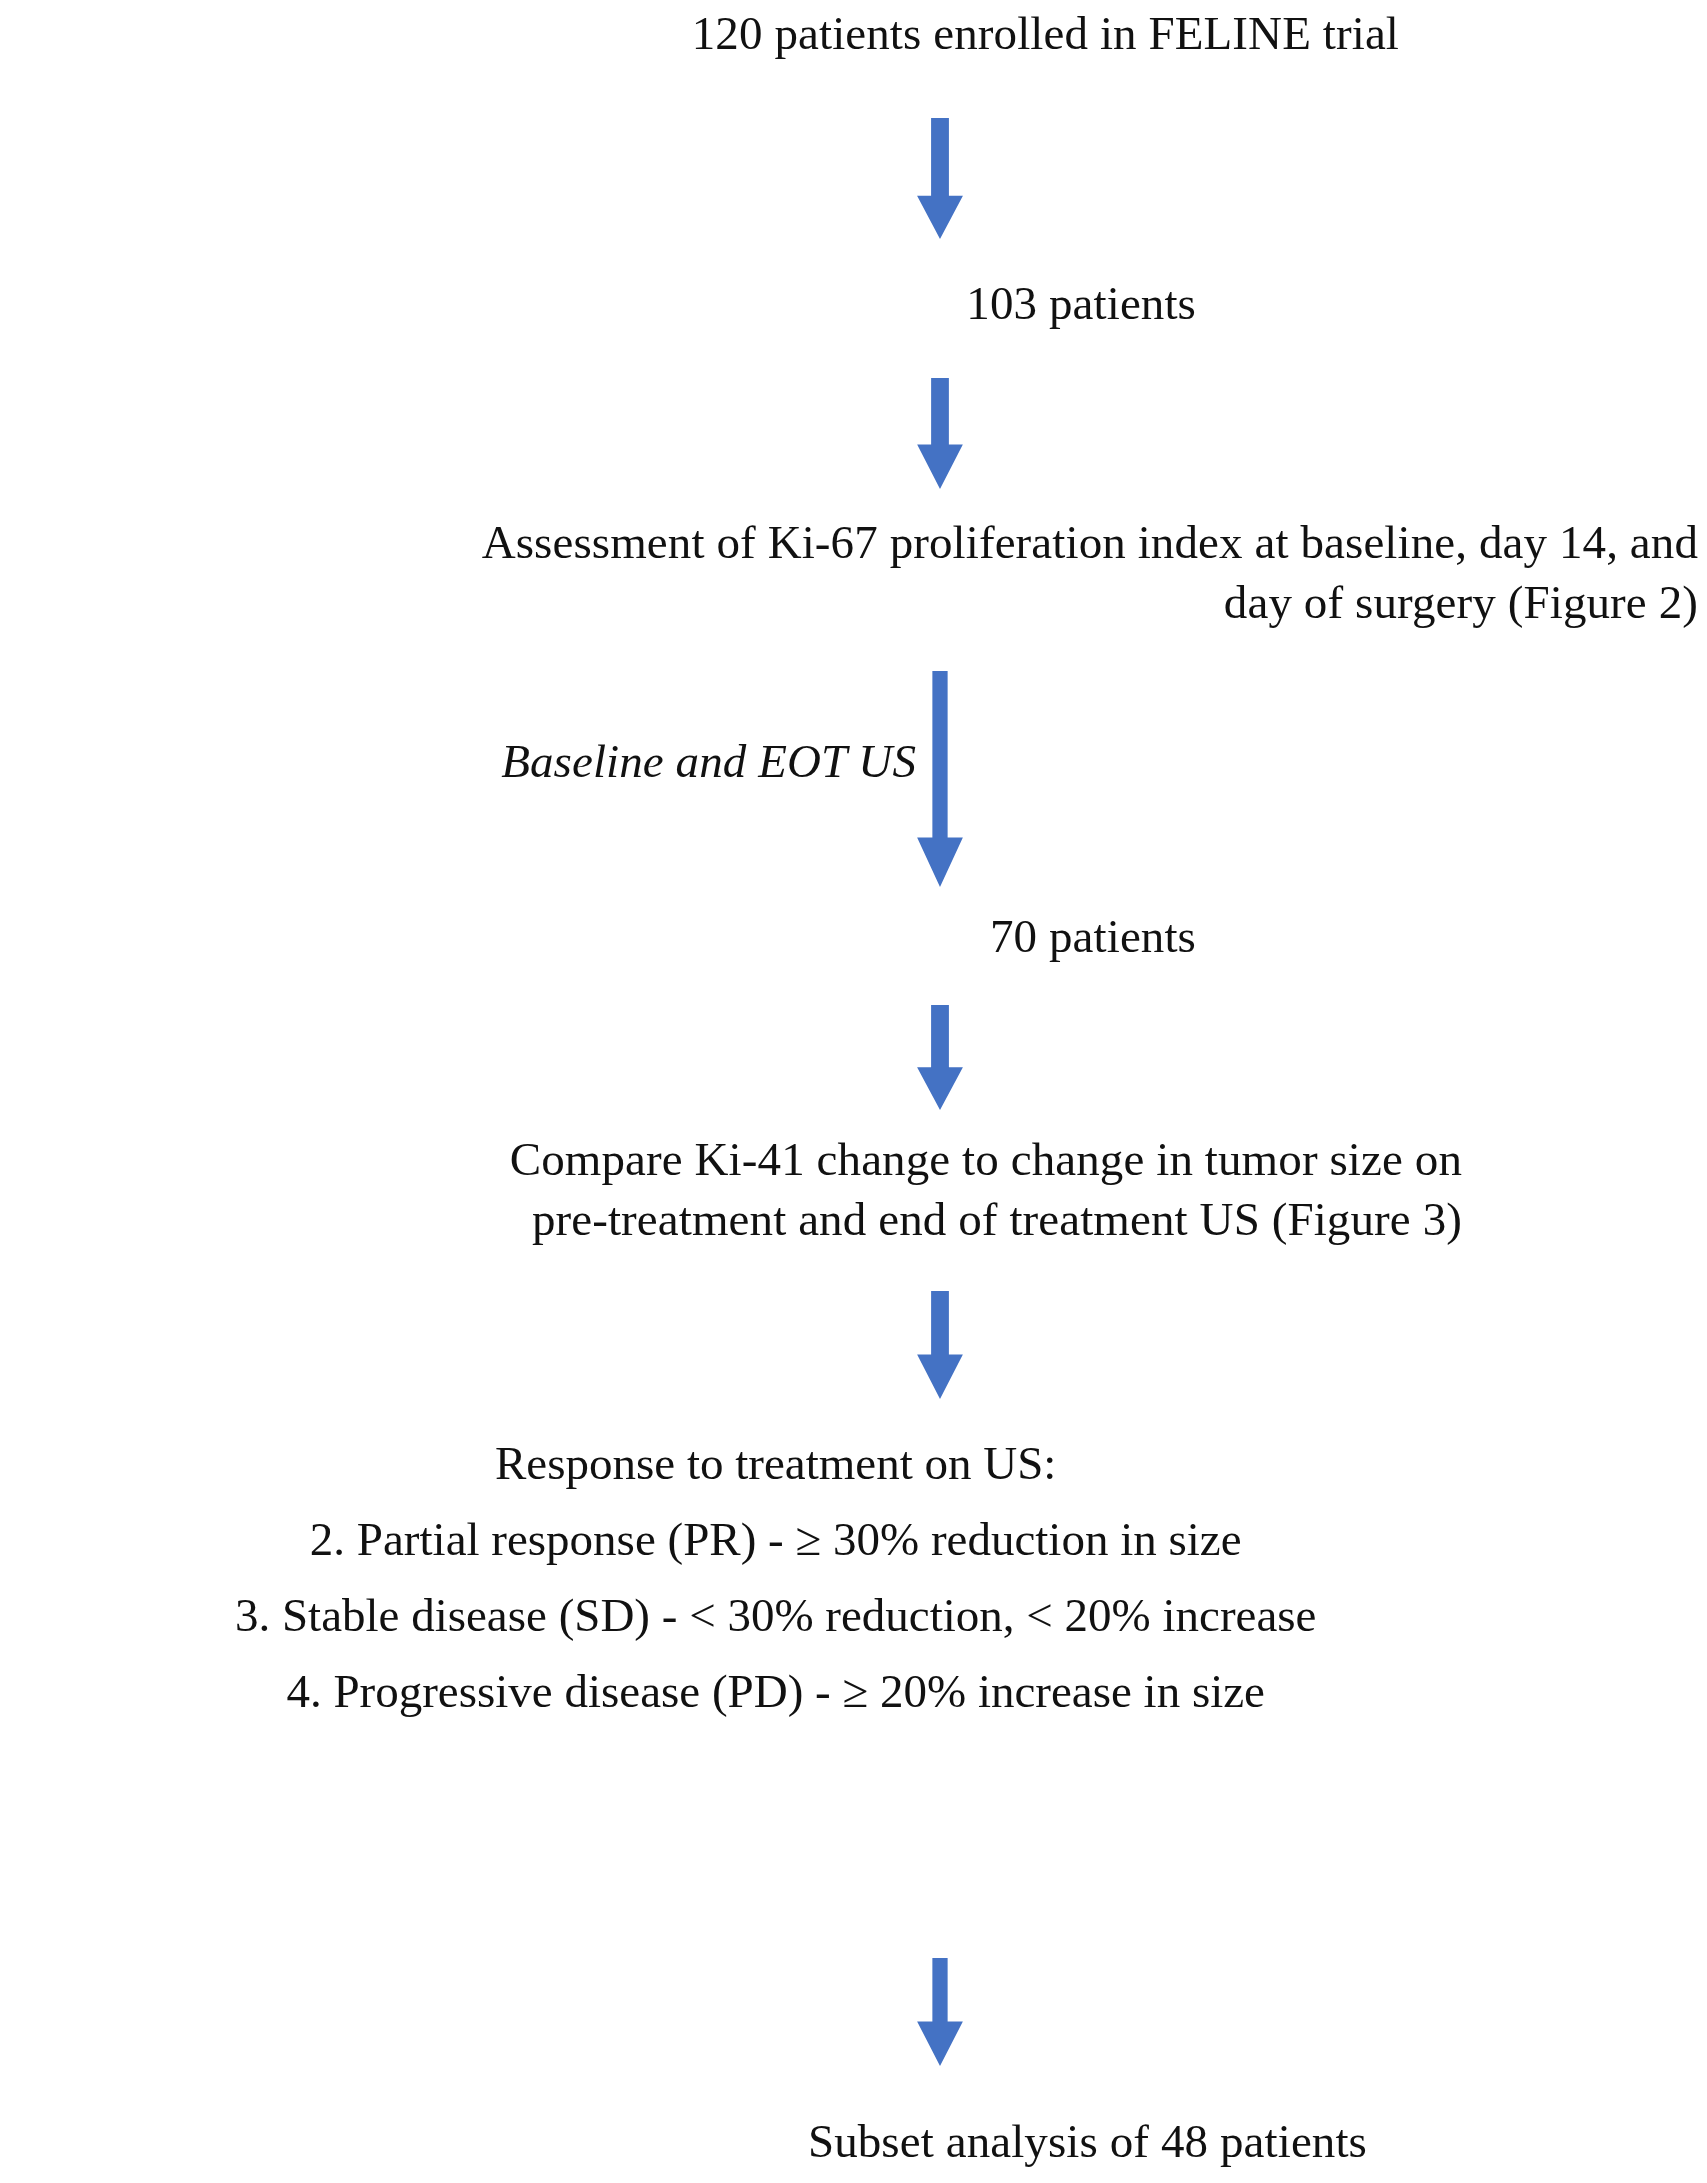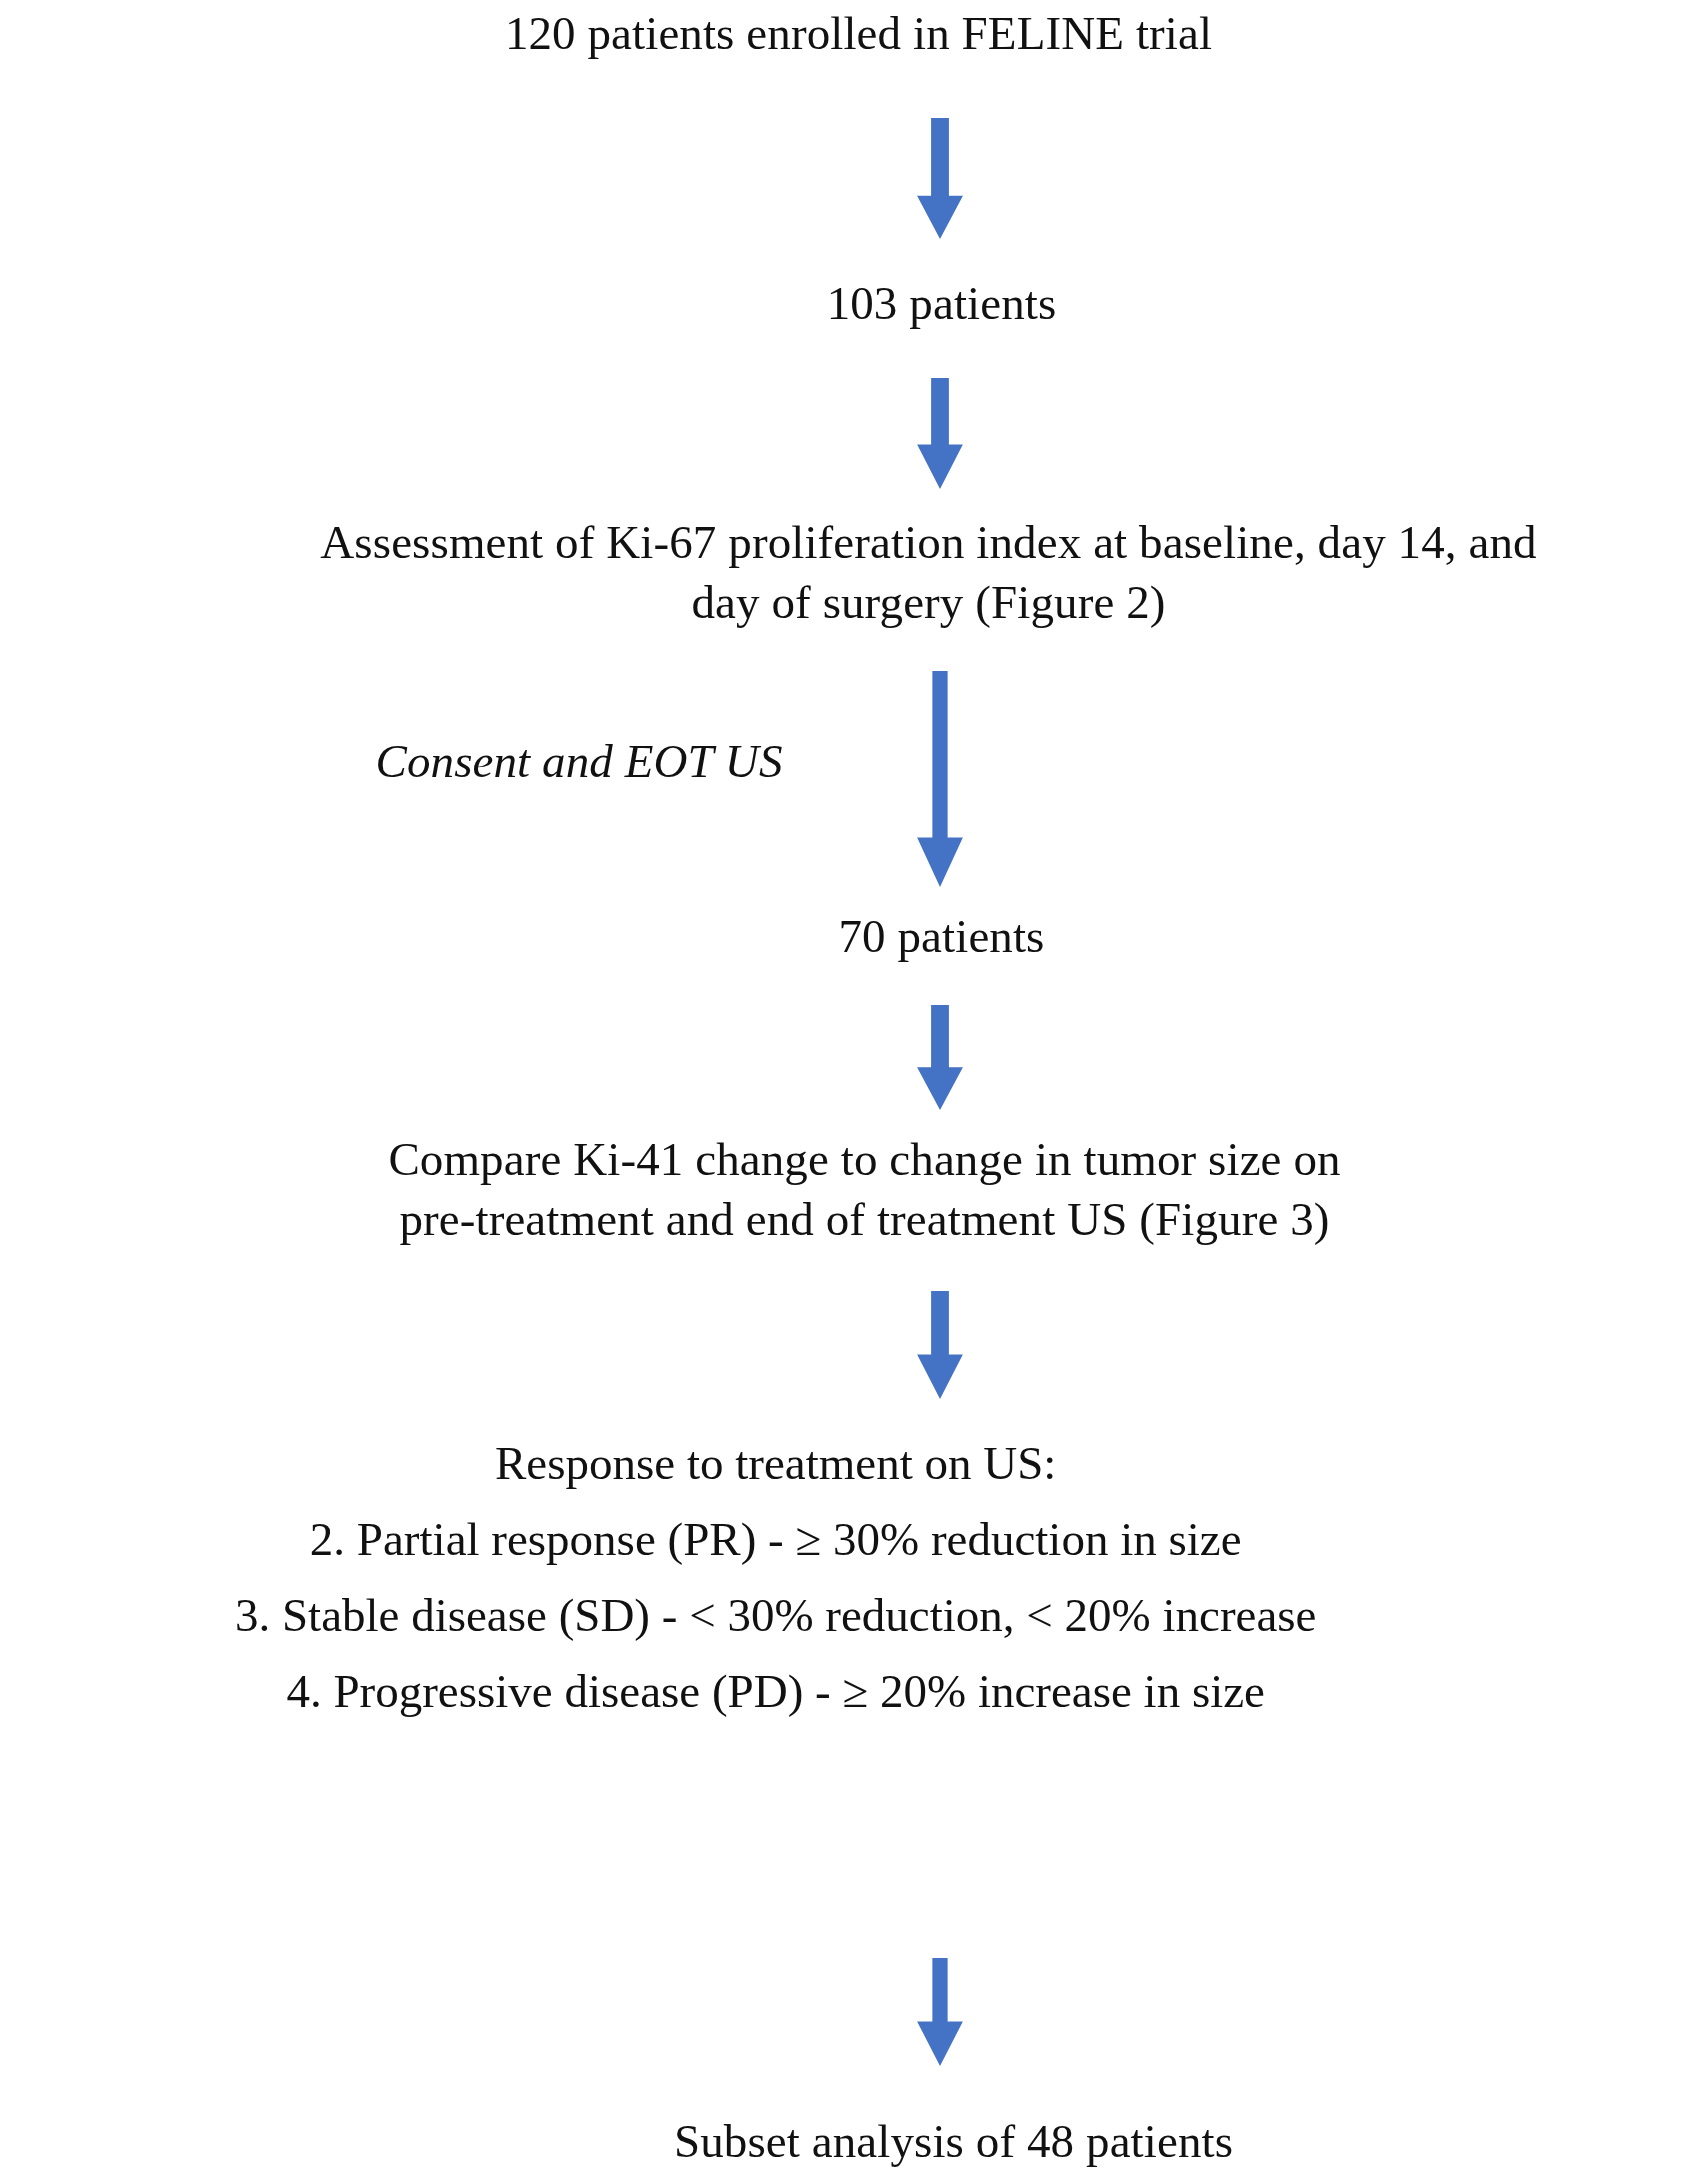--- a/index.html
+++ b/index.html
@@ -18,21 +18,21 @@
 
   .flow {
     position: relative;
     width: 1707px;
     height: 2183px;
   }
 
   
   .node {
     position: absolute;
-    text-align: center;
+    text-align: right;
     font-size: 47px;
     line-height: 1.28;
     color: #111111;
     letter-spacing: 0.1px;
     white-space: pre-line;
   }
 
   .node.italic {
     font-style: italic;
     font-weight: 500;
@@ -76,21 +76,21 @@
 
   <span class="arrow" style="left:908px; top:378px;">
     <svg width="64" height="111" viewBox="0 0 100 175" xmlns="http://www.w3.org/2000/svg">
       <path d="M36,0 L64,0 L64,105 L86,105 L50,175 L14,105 L36,105 Z" fill="#4472C4"></path>
     </svg>
   </span>
 
   <div class="node" style="left:159px; top:512px; width:1539px;">Assessment of Ki-67 proliferation index at baseline, day 14, and
 day of surgery (Figure 2)</div>
 
-  <div class="node italic" style="left:242px; top:731px; width:674px;">Consent and EOT US</div>
+  <div class="node italic" style="left:242px; top:731px; width:674px;">Baseline and EOT US</div>
 
   <span class="arrow" style="left:908px; top:671px;">
     <svg width="64" height="216" viewBox="0 0 100 340" xmlns="http://www.w3.org/2000/svg">
       <path d="M38,0 L62,0 L62,262 L86,262 L50,340 L14,262 L38,262 Z" fill="#4472C4"></path>
     </svg>
   </span>
 
   <div class="node" style="left:687px; top:906px; width:509px;">70 patients</div>
 
   <span class="arrow" style="left:908px; top:1005px;">

